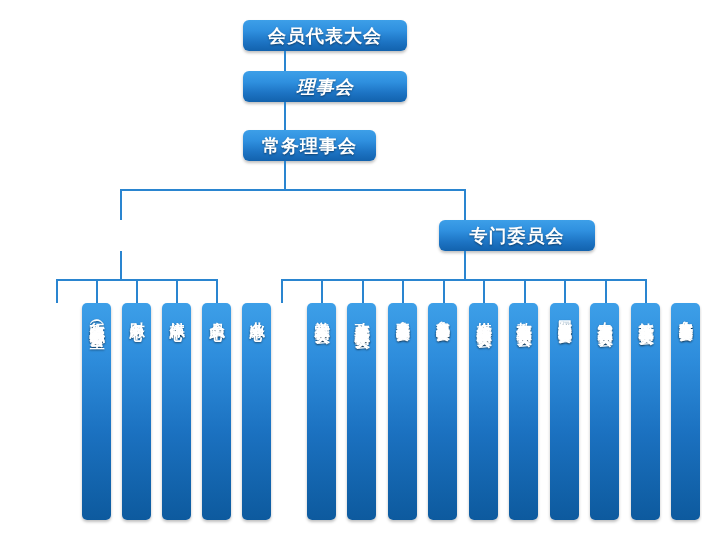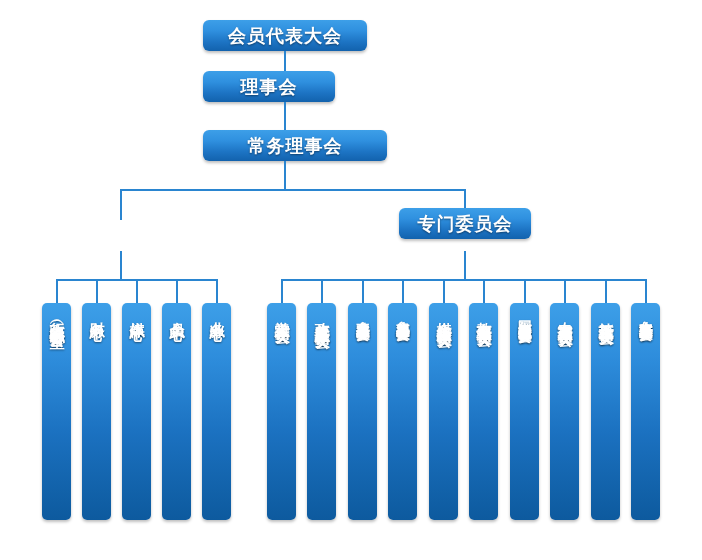--- a/index.html
+++ b/index.html
@@ -22,20 +22,21 @@
     box-sizing:border-box;
     border-radius:6px;
     color:#ffffff;
     text-align:right;
     text-shadow:0 1px 2px rgba(0,0,0,.45);
     box-shadow:0 2px 3px rgba(0,0,0,.25);
     display:flex;
     align-items:center;
     justify-content:center;
     letter-spacing:1px;
+    margin-left:40px;
   }
 
   
   .hbox{
     background:linear-gradient(180deg,#3d9fe8 0%,#2f90df 35%,#1d74c4 70%,#1262ad 100%);
     font-size:18px;
     font-weight:bold;
     height:31px;
     line-height:31px;
   }
@@ -63,38 +64,38 @@
 <body>
 
 <div id="chart">
 
   <div class="node hbox" style="left:203px;top:20px;width:164px;">
     <span>会员代表大会</span>
   </div>
 
   <div class="conn vline" style="left:284px;top:51px;height:20px;"></div>
 
-  <div class="node hbox" style="left:203px;top:71px;width:132px;">
+  <div class="node hbox" style="left:203px;top:71px;width:164px;font-style:italic;">
     <span>理事会</span>
   </div>
 
   <div class="conn vline" style="left:284px;top:102px;height:28px;"></div>
 
-  <div class="node hbox" style="left:203px;top:130px;width:184px;">
+  <div class="node hbox" style="left:203px;top:130px;width:133px;">
     <span>常务理事会</span>
   </div>
 
   <div class="conn vline" style="left:284px;top:161px;height:29px;"></div>
 
   <div class="conn hline" style="left:120px;top:189px;width:346px;"></div>
   <div class="conn vline" style="left:120px;top:189px;height:31px;"></div>
   <div class="conn vline" style="left:464px;top:189px;height:31px;"></div>
 
 
-  <div class="node hbox" style="left:399px;top:208px;width:132px;">
+  <div class="node hbox" style="left:399px;top:220px;width:156px;">
     <span>专门委员会</span>
   </div>
 
   <div class="conn vline" style="left:120px;top:251px;height:29px;"></div>
   <div class="conn hline" style="left:56px;top:279px;width:161px;"></div>
 
   <div class="conn vline" style="left:464px;top:251px;height:29px;"></div>
   <div class="conn hline" style="left:281px;top:279px;width:364px;"></div>
 
   <div class="conn vline" style="left:56px;top:279px;height:24px;"></div>

